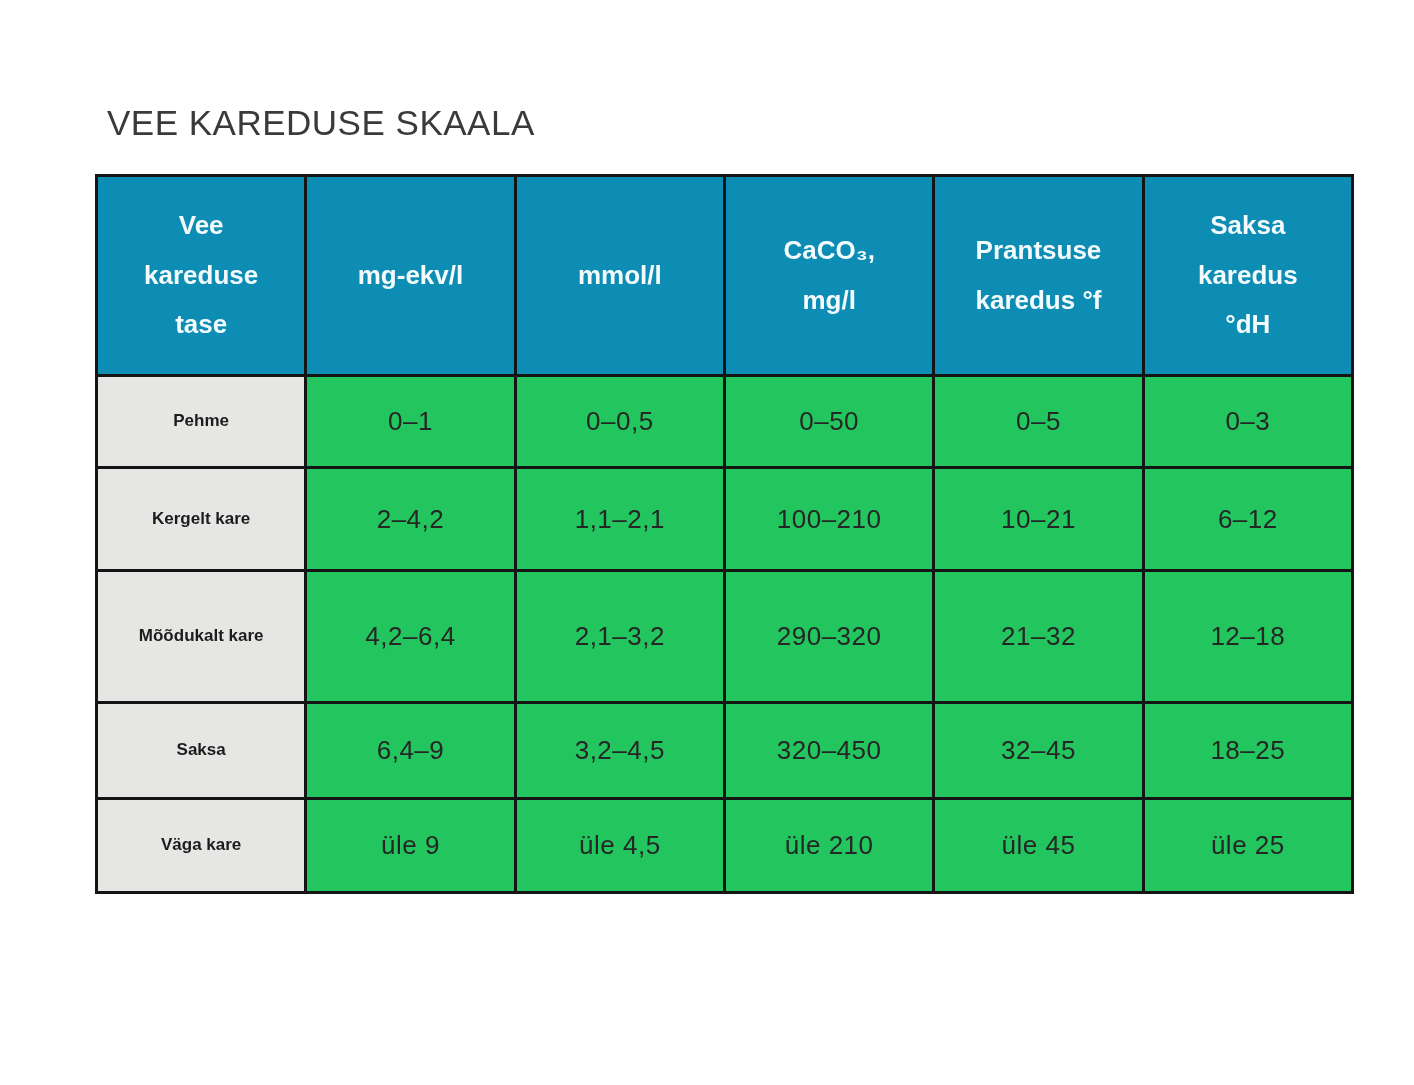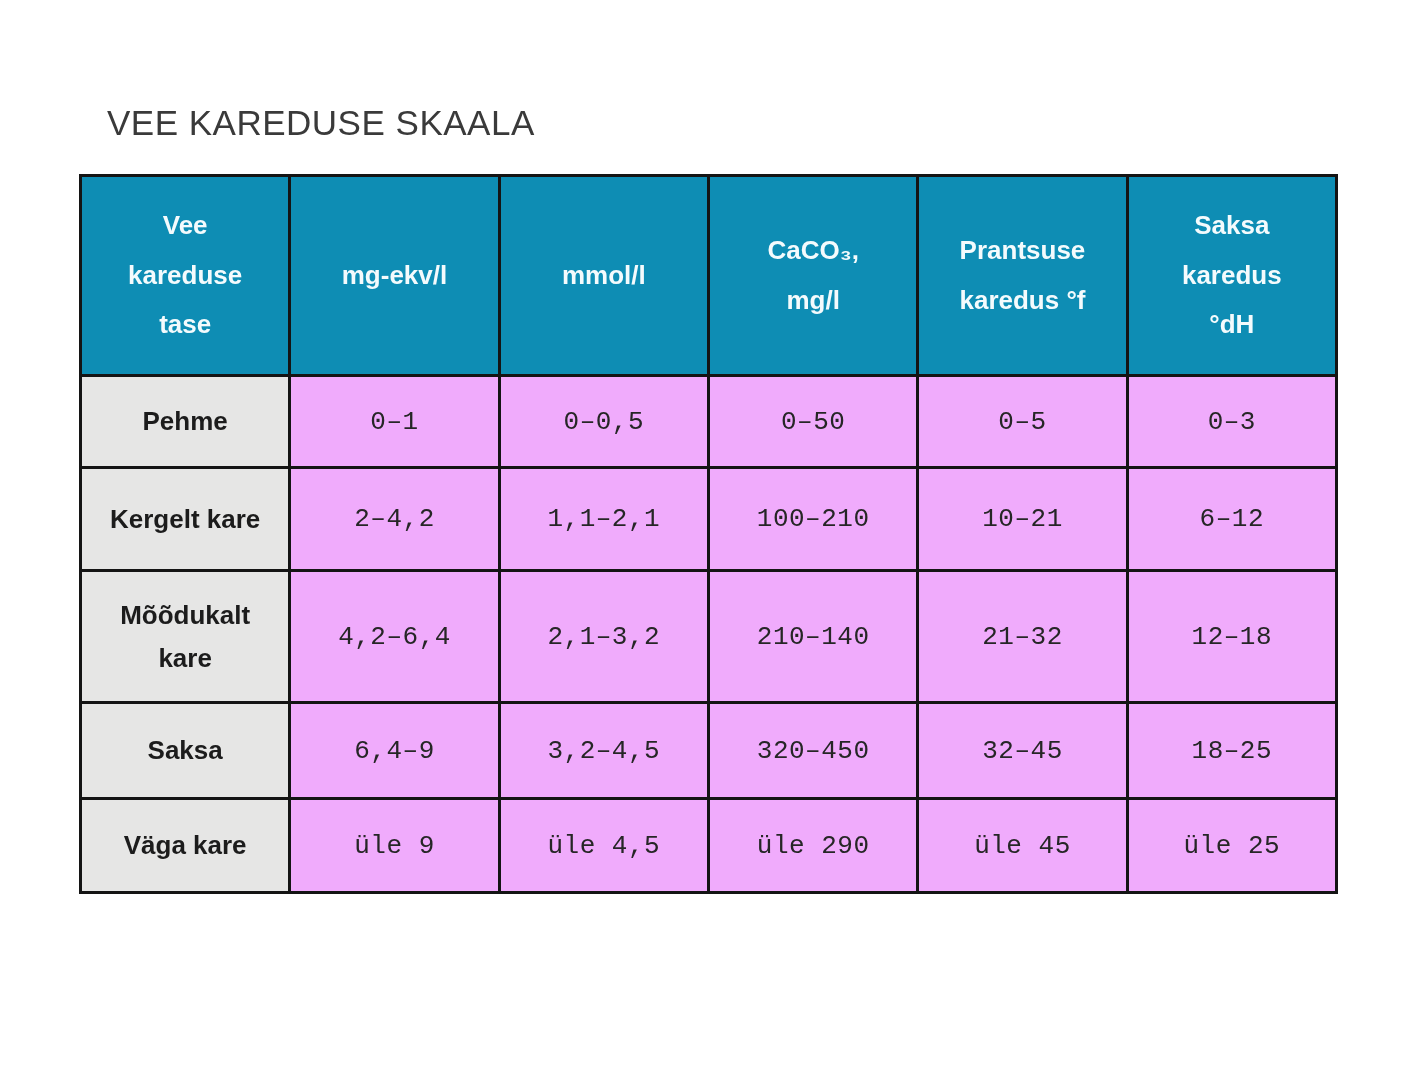--- a/index.html
+++ b/index.html
@@ -14,44 +14,43 @@
   *{box-sizing:border-box;margin:0;padding:12px;}
   html,body{width:1414px;height:1085px;background:var(--page-bg);
     font-family:"Liberation Sans","DejaVu Sans",sans-serif;}
   .page{position:relative;width:1414px;height:1085px;background:var(--page-bg);overflow:hidden;}
   .title{
     position:absolute;left:71px;top:67px;
     font-size:35px;font-weight:500;letter-spacing:.5px;
     color:var(--title-text);
   }
   table.hardness{
-    position:absolute;left:55px;top:150px;width:1259px;
+    position:absolute;left:71px;top:150px;width:1259px;
     border-collapse:collapse;table-layout:fixed;
   }
   table.hardness td,table.hardness th{
     border:3px solid var(--border);
     text-align:center;vertical-align:middle;
     overflow:hidden;
   }
   th.head{
     background:var(--header-bg);color:var(--header-text);
     font-size:26px;font-weight:bold;line-height:1.9;
     white-space:pre-line;padding:6px 10px;
   }
   td.rowlabel{
     background:var(--label-bg);color:#1c1c1c;
-    font-size:26px;font-weight:bold;line-height:1.65;
+    font-size:17px;font-weight:bold;line-height:1.65;
     padding:6px 14px;
     margin-left:16px;
   }
   td.val{
-    background:#f0abfc;color:var(--body-text);
+    background:#22c55e;color:var(--body-text);
     font-size:26px;font-weight:400;letter-spacing:.5px;
     padding:4px 8px;
-    font-family:Liberation Mono, monospace;
   }
   tr.hrow{height:200px;}
   tr.r0{height:92px;}
   tr.r1{height:137px;}
   tr.r2{height:103px;}
   tr.r3{height:132px;}
   tr.r4{height:96px;}
   tr.r5{height:94px;}
 </style>
 </head>
@@ -92,36 +91,36 @@
         <td class="val">2–4,2</td>
         <td class="val">1,1–2,1</td>
         <td class="val">100–210</td>
         <td class="val">10–21</td>
         <td class="val">6–12</td>
       </tr>
       <tr class="r3">
         <td class="rowlabel">Mõõdukalt kare</td>
         <td class="val">4,2–6,4</td>
         <td class="val">2,1–3,2</td>
-        <td class="val">210–140</td>
+        <td class="val">290–320</td>
         <td class="val">21–32</td>
         <td class="val">12–18</td>
       </tr>
       <tr class="r4">
         <td class="rowlabel">Saksa</td>
         <td class="val">6,4–9</td>
         <td class="val">3,2–4,5</td>
         <td class="val">320–450</td>
         <td class="val">32–45</td>
         <td class="val">18–25</td>
       </tr>
       <tr class="r5">
         <td class="rowlabel">Väga kare</td>
         <td class="val">üle 9</td>
         <td class="val">üle 4,5</td>
-        <td class="val">üle 290</td>
+        <td class="val">üle 210</td>
         <td class="val">üle 45</td>
         <td class="val">üle 25</td>
       </tr>
     </tbody>
   </table>
 
 </div>
 
 </body></html>

